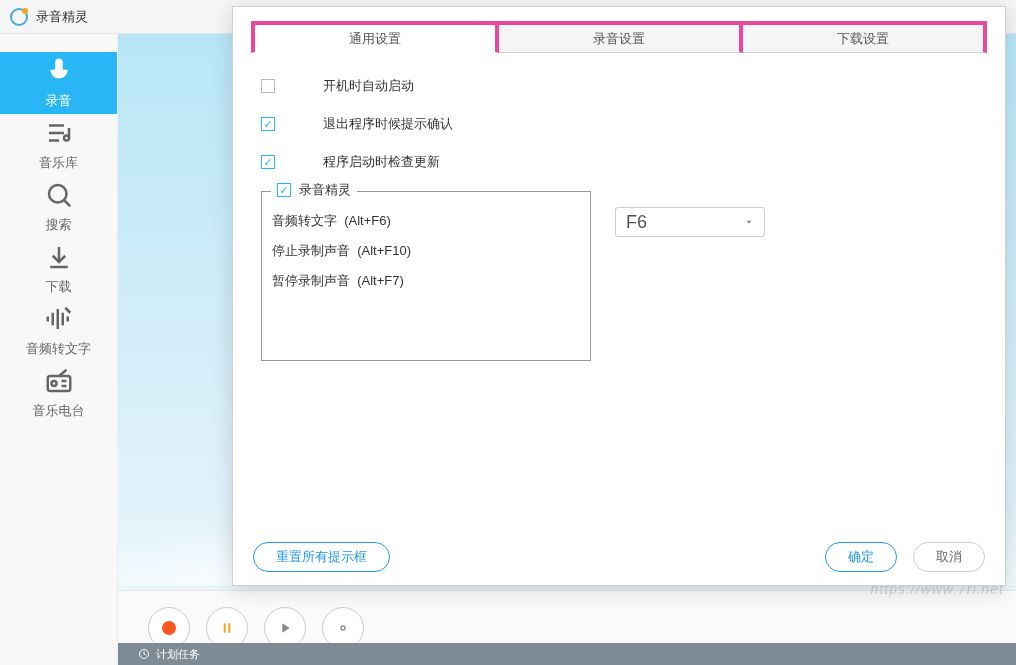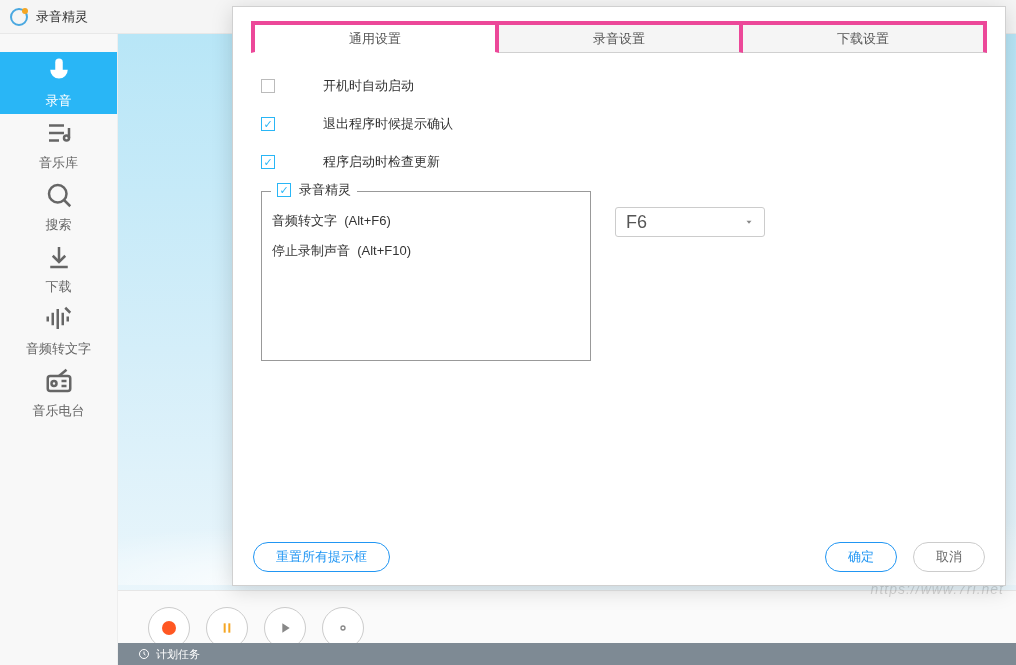--- a/index.html
+++ b/index.html
@@ -226,20 +226,21 @@
     </div>
     <div class="fieldset-wrap">
       <div class="fieldset-label">
         <span class="chk checked"></span>
         <span>录音精灵</span>
       </div>
       <div class="hotkey-area">
         <div class="hotkey-list">
           <div class="row"><span>音频转文字</span>&nbsp;&nbsp;<span>(Alt+F6)</span></div>
           <div class="row"><span>停止录制声音</span>&nbsp;&nbsp;<span>(Alt+F10)</span></div>
+          <div class="row"><span>暂停录制声音</span>&nbsp;&nbsp;<span>(Alt+F7)</span></div>
         </div>
         <div class="modifiers">
           <div class="keysel">
             <span>F6</span>
             <svg width="10" height="10" viewBox="0 0 24 24" fill="#888">
                 <polygon points="6 9 18 9 12 16"></polygon>
               </svg>
           </div>
         </div>
       </div>

